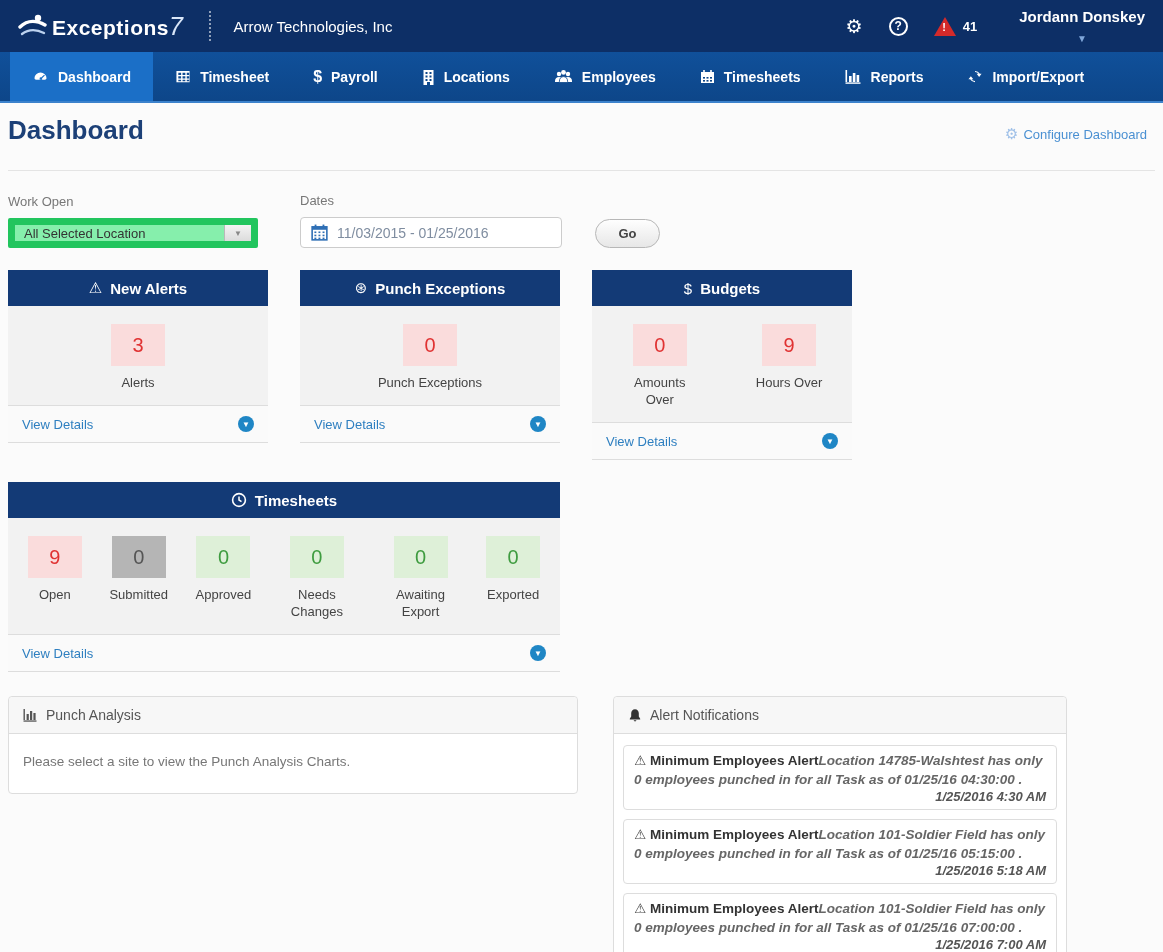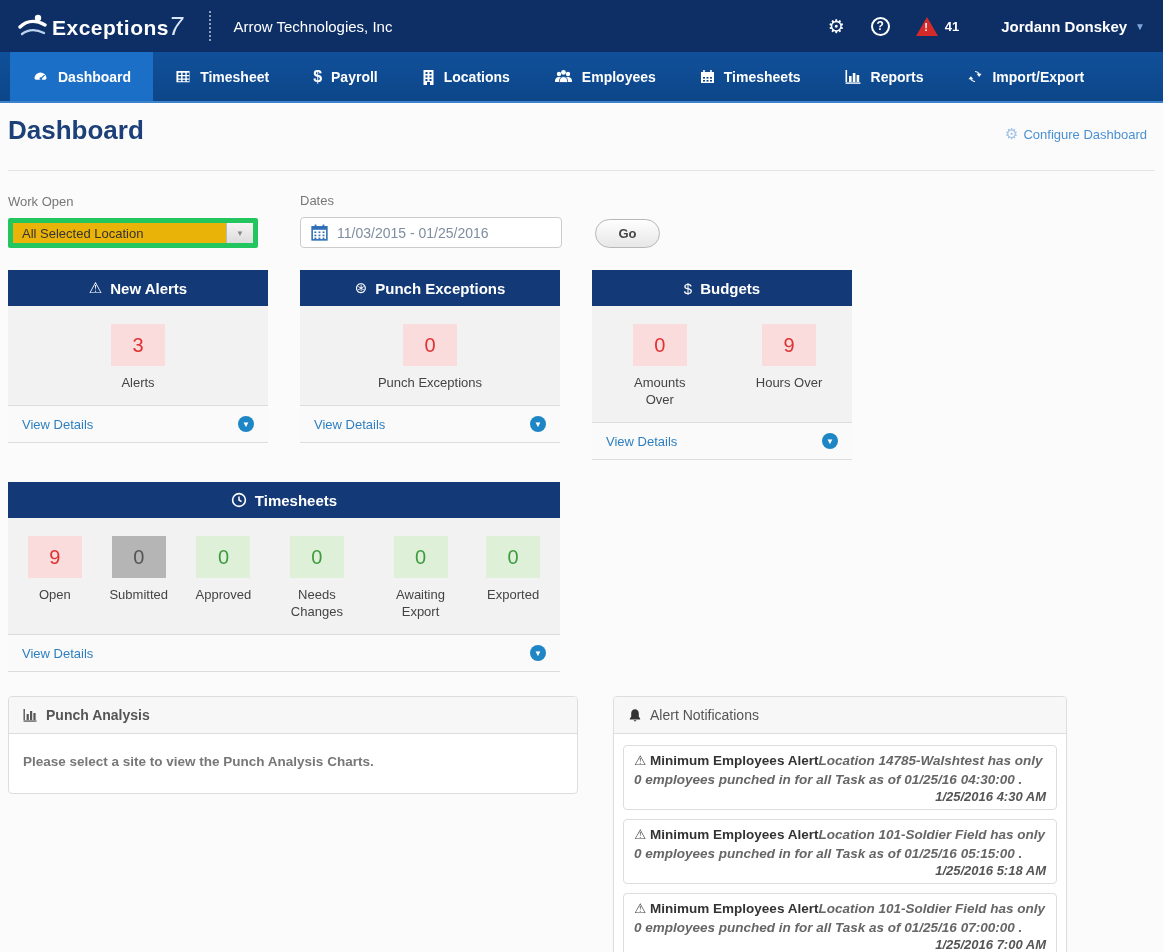--- a/index.html
+++ b/index.html
@@ -22,21 +22,21 @@
   .topbar-right{margin-left:auto;display:flex;align-items:center;gap:26px;}
   .icon-btn{color:#fff;font-size:19px;cursor:pointer;line-height:1;}
   .help-circle{width:19px;height:19px;border:2px solid #fff;border-radius:50%;display:flex;
     align-items:center;justify-content:center;font-size:12px;font-weight:bold;}
   .alert-indicator{display:flex;align-items:center;gap:7px;cursor:pointer;}
   .warn-triangle{position:relative;width:0;height:0;border-left:11px solid transparent;
     border-right:11px solid transparent;border-bottom:19px solid #d42a2a;}
   .warn-triangle::after{content:"!";position:absolute;left:-2.5px;top:4px;color:#fff;
     font-size:11px;font-weight:bold;}
   .alert-count{font-size:13px;font-weight:bold;}
-  .user-menu{display:flex;align-items:center;gap:8px;cursor:pointer;margin-left:16px;}
+  .user-menu{display:flex;align-items:center;gap:8px;cursor:pointer;margin-left:16px;flex-direction:column;}
   .user-name{font-size:15px;font-weight:bold;}
   .caret{font-size:10px;color:#7fa6d9;}
 
   
   .navbar{position:absolute;top:52px;left:0;width:100%;height:51px;
     background:linear-gradient(var(--navbar),var(--navbar2));
     border-bottom:2px solid #3c82cc;display:flex;align-items:stretch;padding-left:10px;}
   .nav-item{display:flex;align-items:center;gap:9px;padding:0 22px;color:#fff;
     font-size:14px;font-weight:bold;cursor:pointer;}
   .nav-item.active{background:var(--active);}
@@ -48,21 +48,21 @@
   .title-row{display:flex;align-items:flex-start;}
   h1.page-title{font-size:26px;color:var(--title);font-weight:bold;}
   .configure{margin-left:auto;display:flex;align-items:center;gap:5px;color:#4a90d2;
     font-size:13px;cursor:pointer;margin-top:10px;margin-right:8px;}
   .configure .gear{color:#9fc0e8;font-size:15px;}
   .divider{border:none;border-top:1px solid #e4e4e4;margin-top:24px;}
 
   
   .filters{display:flex;align-items:flex-end;margin-top:22px;}
   .field label{display:block;font-size:13px;color:#777;margin-bottom:9px;}
-  .select-box{width:250px;height:30px;background:#eab308;border:5px solid #22c55e;border-radius:2px;
+  .select-box{width:250px;height:30px;background:#86efac;border:7px solid #22c55e;border-radius:2px;
     display:flex;align-items:center;cursor:pointer;}
   .select-box .sel-text{flex:1;padding:0 9px;font-size:13px;color:#333;}
   .select-btn{width:27px;height:100%;border-left:1px solid #b9b9b9;
     background:linear-gradient(#f4f4f4,#dcdcdc);display:flex;align-items:center;
     justify-content:center;font-size:8px;color:#888;}
   .dates-field{margin-left:42px;}
   .date-input{width:262px;height:31px;background:#fff;border:1px solid #ccc;border-radius:4px;
     display:flex;align-items:center;padding:0 10px;gap:9px;cursor:text;}
   .date-input .date-text{font-size:14px;color:#7f8da0;}
   .go-btn{margin-left:33px;width:65px;height:29px;border:1px solid #b7b7b7;border-radius:15px;
@@ -90,21 +90,21 @@
     height:38px;display:flex;align-items:center;padding:12px 14px;}
   .view-details{color:var(--link);font-size:13px;cursor:pointer;}
   .circle-arrow{margin-left:auto;width:16px;height:16px;border-radius:50%;background:#1f86c5;
     color:#fff;font-size:8px;display:flex;align-items:center;justify-content:center;cursor:pointer;}
 
   
   .panels-row{display:flex;margin-top:24px;gap:35px;align-items:flex-start;}
   .panel{border:1px solid #ddd;border-radius:4px;background:#fff;}
   .panel-head{background:#f7f7f7;border-bottom:1px solid #ddd;border-radius:4px 4px 0 0;
     height:37px;display:flex;align-items:center;gap:8px;padding:0 14px;font-size:14px;color:#555;}
-  .panel-punch{width:570px;font-weight:bold;}
+  .panel-punch{width:570px;}
   .panel-punch .panel-body{padding:20px 14px 24px;font-size:13.5px;color:#777;}
   .panel-alerts{width:454px;}
   .panel-alerts .panel-body{padding:11px 9px 10px;}
   .alert-item{border:1px solid #ddd;border-radius:4px;background:#fff;padding:5px 10px 4px;
     margin-bottom:9px;font-size:13.5px;color:#666;line-height:19px;}
   .alert-item .a-title{font-weight:bold;color:#333;font-style:normal;}
   .alert-item .a-msg{font-style:italic;font-weight:600;}
   .alert-item .a-time{text-align:right;font-style:italic;font-weight:600;font-size:13px;
     line-height:16px;color:#555;}
   .alert-warn{color:#444;font-style:normal;font-weight:bold;margin-right:4px;}

